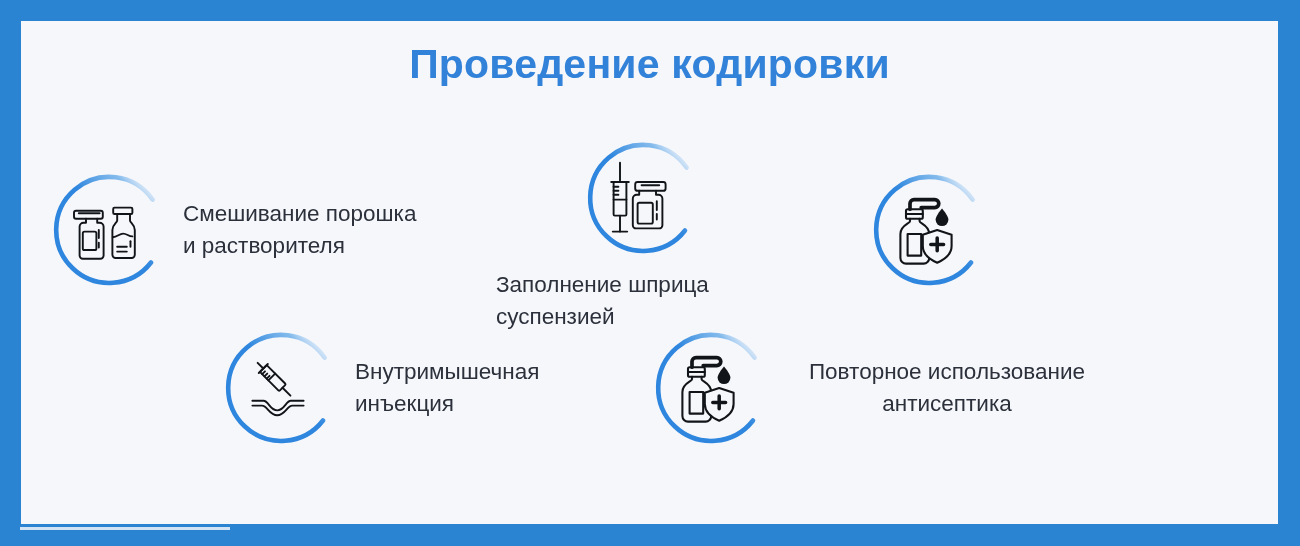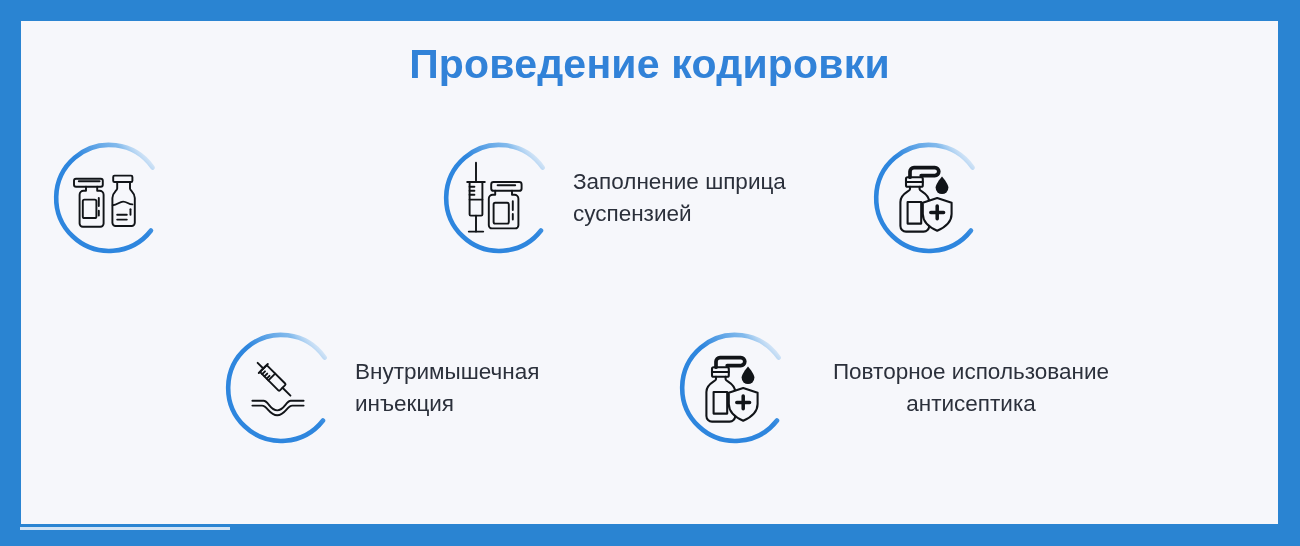--- a/index.html
+++ b/index.html
@@ -56,30 +56,30 @@
     letter-spacing: .2px;
     white-space: nowrap;
   }
 
   
   .row {
     position: absolute;
     display: flex;
   }
   #row-1 { left: 14px;  top: 106px; width: 1240px; }
-  #row-2 { left: 186px; top: 296px; width: 1060px; gap: 24px; }
+  #row-2 { left: 186px; top: 296px; width: 1060px; }
 
   .step {
     display: flex;
     align-items: center;
   }
 
   
   #step-1 { width: 390px; }
-  #step-2 { width: 430px; }
+  #step-2 { width: 430px; flex-direction: column; }
   #step-3 { width: 420px; }
   
   #step-4 { width: 430px; }
   #step-5 { width: 520px; }
 
   
   .badge {
     position: relative;
     flex: 0 0 auto;
     width: 142px;
@@ -149,20 +149,21 @@
               <path d="M16 29h26"></path>
 
               <rect x="59" y="22" width="24" height="8" rx="1.6"></rect>
               <path d="M64 30v8c0 3-6 5-6 12v31a4 4 0 0 0 4 4h20a4 4 0 0 0 4-4V50c0-7-6-9-6-12v-8"></path>
               <path d="M58.4 59c6 0 8-4.5 13-4.5s6.5 3.5 11.6 3.5"></path>
               <path d="M64 71h12M64 77h12"></path>
               <path d="M80.6 64v7"></path>
             </svg>
           </span>
         </div>
+        <div class="label" id="label-1">Смешивание порошка и растворителя</div>
       </div>
 
       <div class="step" id="step-2">
         <div class="badge">
           <svg class="ring" viewBox="0 0 142 142">
             <defs>
               <linearGradient id="g2" x1="0%" y1="100%" x2="100%" y2="0%">
                 <stop offset="0%" stop-color="#2e86de" stop-opacity="1"></stop>
                 <stop offset="55%" stop-color="#2e86de" stop-opacity="1"></stop>
                 <stop offset="82%" stop-color="#6fb0ea" stop-opacity=".85"></stop>

